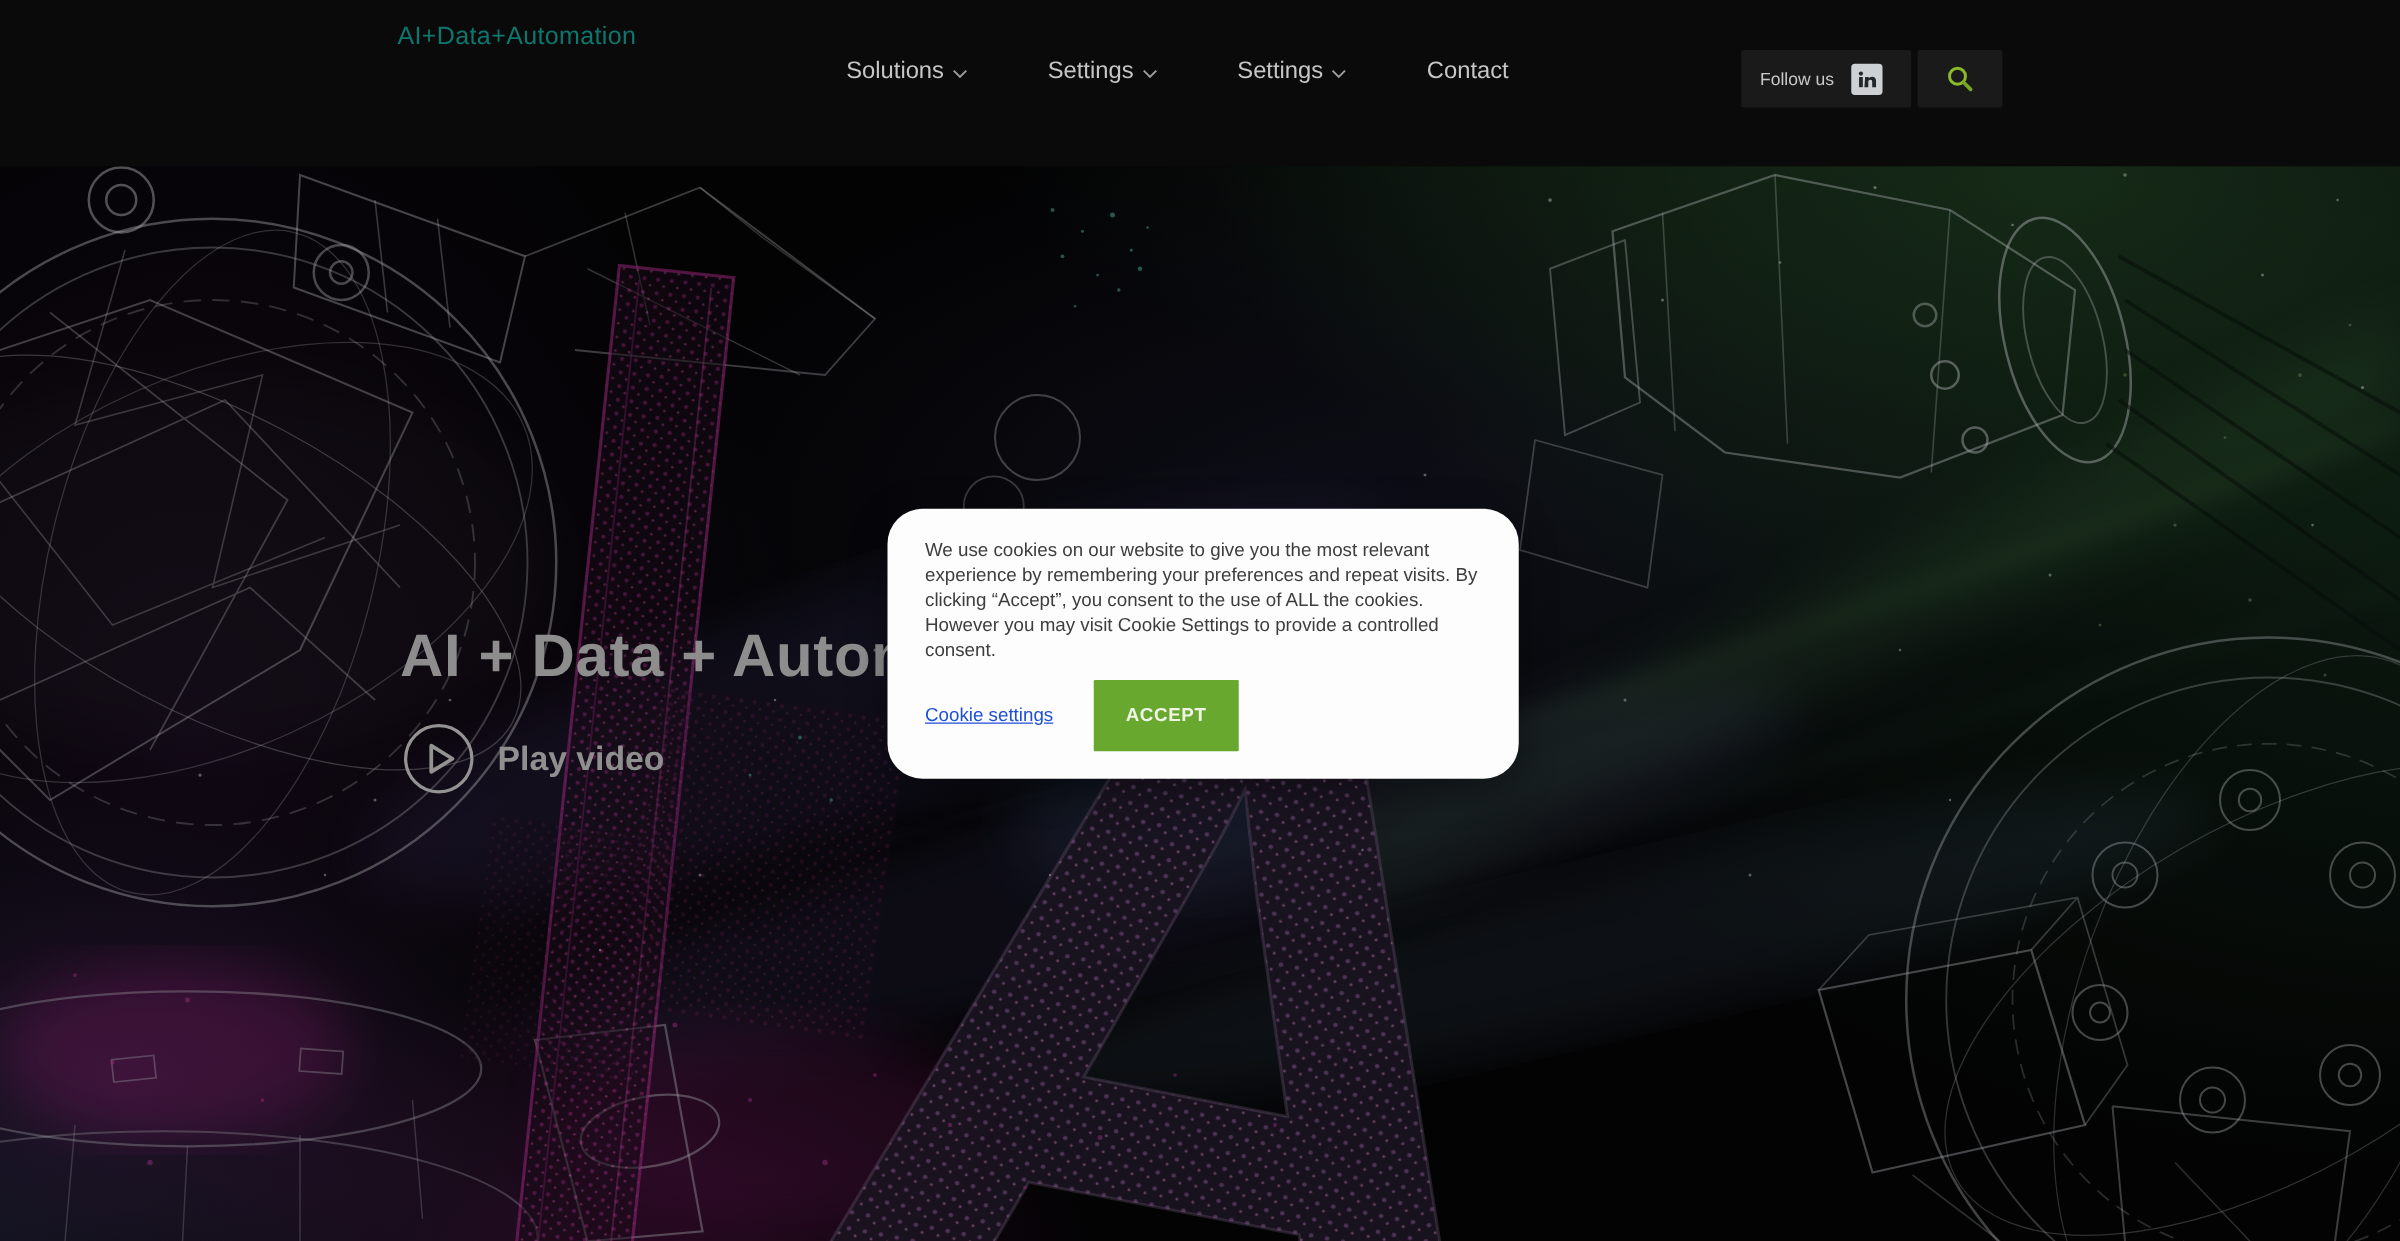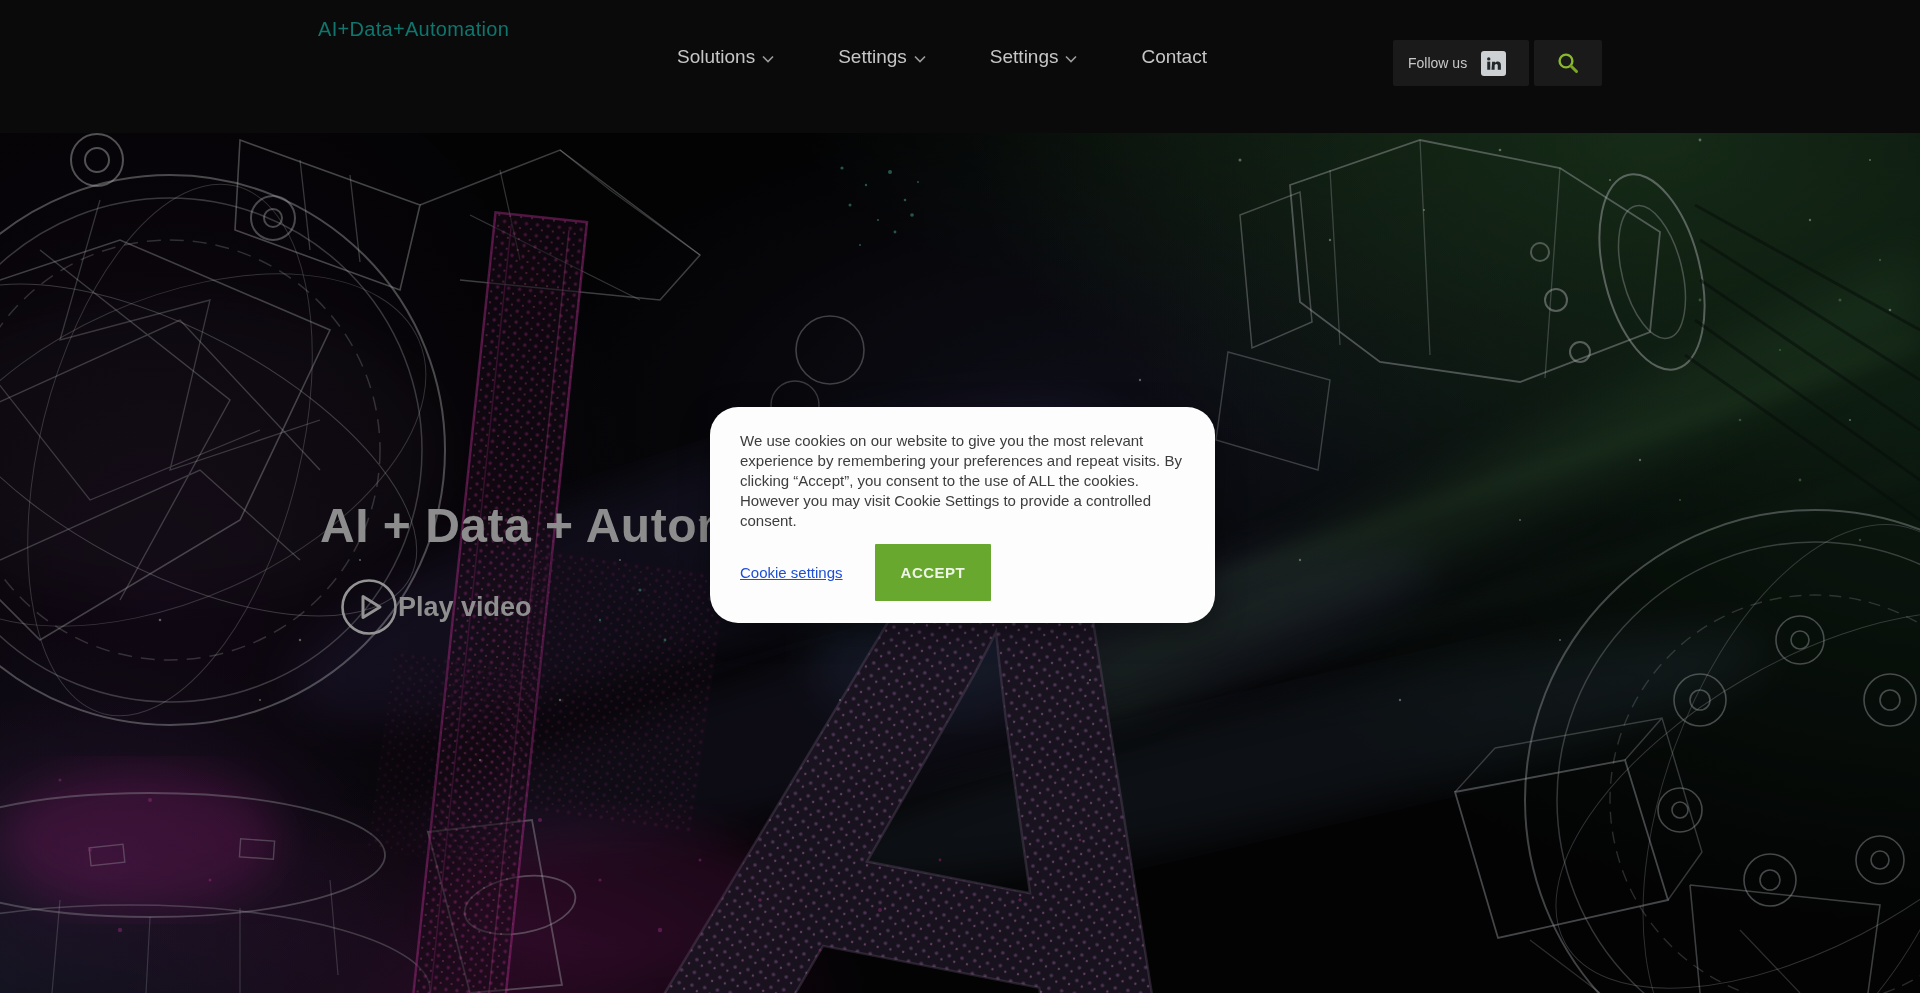--- a/index.html
+++ b/index.html
@@ -35,21 +35,21 @@
   .nav-item { display:flex; align-items:center; gap:7px; font-size:19px; color:#c6c6c6; line-height:26px; cursor:pointer; }
   .nav-item .chev { display:inline-flex; margin-top:3px; }
   .pillbox { position:absolute; top:40px; height:46px; background:#1a1a1a; border-radius:2px; display:flex; align-items:center; }
   .follow { left:1393px; width:136px; padding:0 15px; gap:14px; }
   .follow .flabel { font-size:14px; color:#c9c9c9; }
   .liicon { width:25px; height:25px; background:#ced1d3; border-radius:3px; display:flex; align-items:center; justify-content:center; cursor:pointer; }
   .searchbox { left:1534px; width:68px; justify-content:center; cursor:pointer; }
 
   
   .hero-title { position:absolute; left:320px; top:498px; z-index:5; font-size:48px; font-weight:700; letter-spacing:.5px; color:#8d8d8d; }
-  .play { position:absolute; left:340px; top:578px; z-index:5; display:flex; align-items:center; cursor:pointer; }
+  .play { position:absolute; left:322px; top:578px; z-index:5; display:flex; align-items:center; gap:18px; cursor:pointer; }
   .play-label { font-size:27px; font-weight:700; color:#8f8f8f; }
 
   
   .cookie { position:absolute; left:710px; top:407px; width:505px; z-index:20; background:#fdfdfd;
     padding:24px 30px 22px 30px; box-shadow:0 8px 30px rgba(0,0,0,.35);border-radius:28px; }
   .cookie .msg { font-size:15px; line-height:20px; color:#3d3d3d; }
   .cookie .row { margin-top:13px; display:flex; align-items:center; gap:32px; }
   .cookie-link { font-size:15px; color:#1d4ed8; text-decoration:underline; cursor:pointer; }
   .accept-btn { background:#69a82f; border:none; color:#eef5e6; font-family:"Liberation Sans",sans-serif;
     font-size:15px; font-weight:700; letter-spacing:.5px; padding:20px 26px; cursor:pointer; border-radius:1px; }

